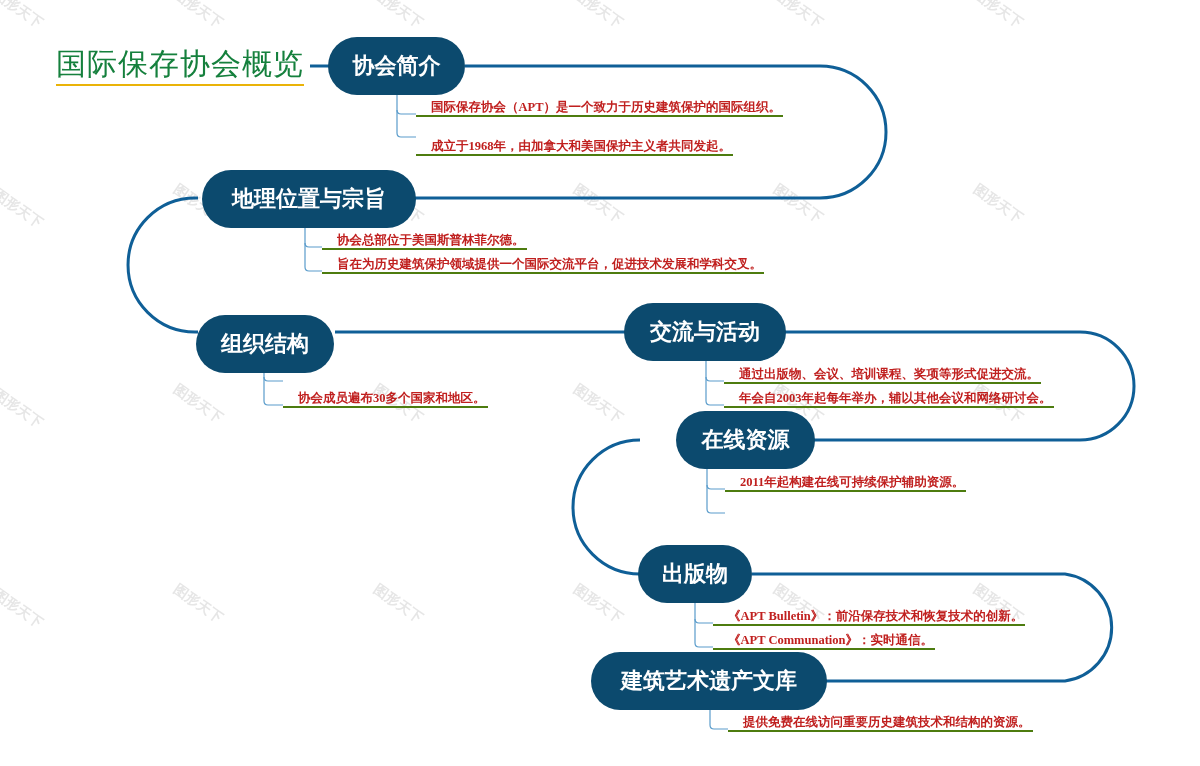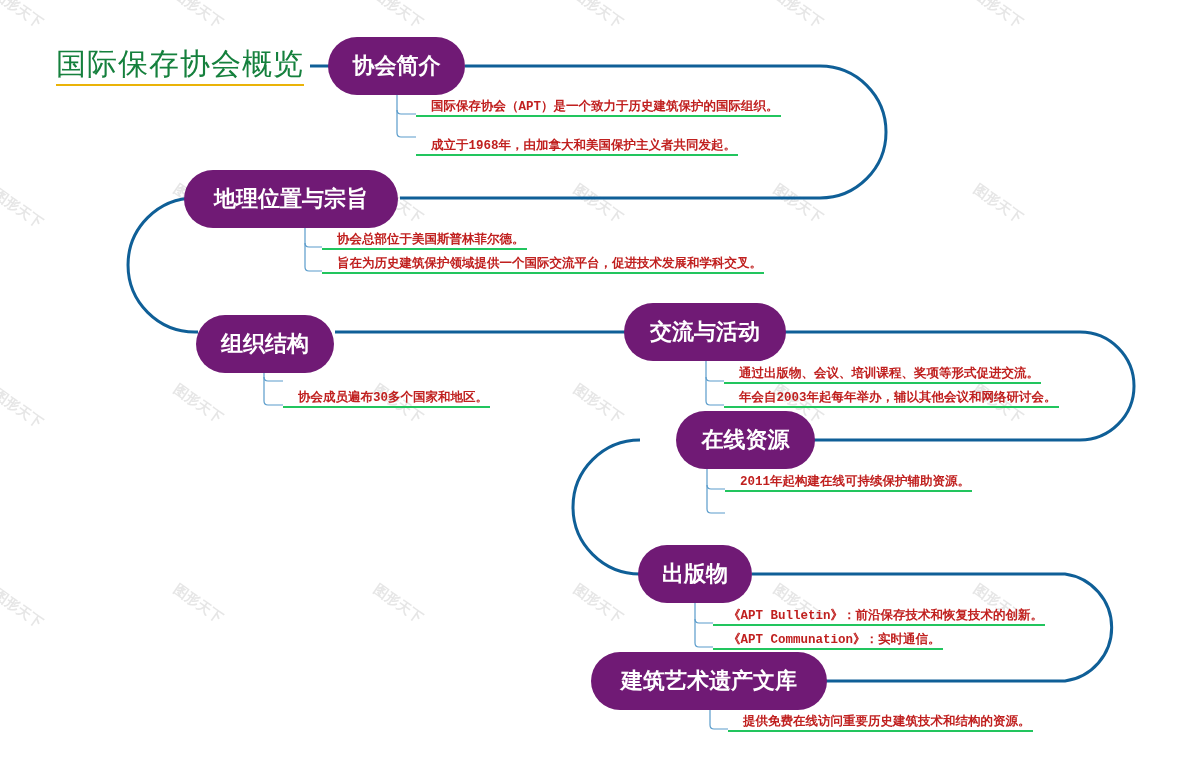--- a/index.html
+++ b/index.html
@@ -32,42 +32,42 @@
       font-family: "DejaVu Serif", "Liberation Serif", serif;
       font-size: 30px;
       color: #15803d;
       border-bottom: 2px solid #eab308;
       line-height: 40px;
       letter-spacing: 1px;
       white-space: nowrap;
     }
     .node {
       position: absolute;
-      background: #701a75;
+      background: #0c4a6e;
       color: #ffffff;
       border-radius: 30px;
       height: 58px;
       line-height: 58px;
       font-family: "DejaVu Sans", "Liberation Sans", sans-serif;
       font-weight: bold;
       font-size: 22px;
       text-align: center;
       white-space: nowrap;
       box-sizing: border-box;
       cursor: pointer;
     }
     .leaf {
       position: absolute;
-      font-family: Liberation Mono, monospace;
+      font-family: Liberation Serif, serif;
       font-size: 12.5px;
       font-weight: bold;
       color: #c0201f;
       white-space: nowrap;
       line-height: 16px;
-      border-bottom: 2px solid #22c55e;
+      border-bottom: 2px solid #4d7c0f;
       padding: 0 2px 0 15px;
       cursor: pointer;
     }
     .watermark {
       position: absolute;
       font-family: "DejaVu Sans", "Liberation Sans", sans-serif;
       font-size: 14px;
       font-weight: bold;
       color: #e6e6e6;
       transform: rotate(35deg);
@@ -141,21 +141,21 @@
   </svg>
 
   <div class="title">国际保存协会概览</div>
 
   <div class="node" style="left:328px;top:37px;width:137px;">
     <span>协会简介</span>
   </div>
   <div class="leaf" style="left:416px;top:99px;">国际保存协会（APT）是一个致力于历史建筑保护的国际组织。</div>
   <div class="leaf" style="left:416px;top:138px;">成立于1968年，由加拿大和美国保护主义者共同发起。</div>
 
-  <div class="node" style="left:184px;top:170px;width:214px;">
+  <div class="node" style="left:202px;top:170px;width:214px;">
     <span>地理位置与宗旨</span>
   </div>
   <div class="leaf" style="left:322px;top:232px;">协会总部位于美国斯普林菲尔德。</div>
   <div class="leaf" style="left:322px;top:256px;">旨在为历史建筑保护领域提供一个国际交流平台，促进技术发展和学科交叉。</div>
 
   <div class="node" style="left:196px;top:303px;width:138px;margin-top:12px;">
     <span>组织结构</span>
   </div>
   <div class="leaf" style="left:283px;top:390px;">协会成员遍布30多个国家和地区。</div>
 

